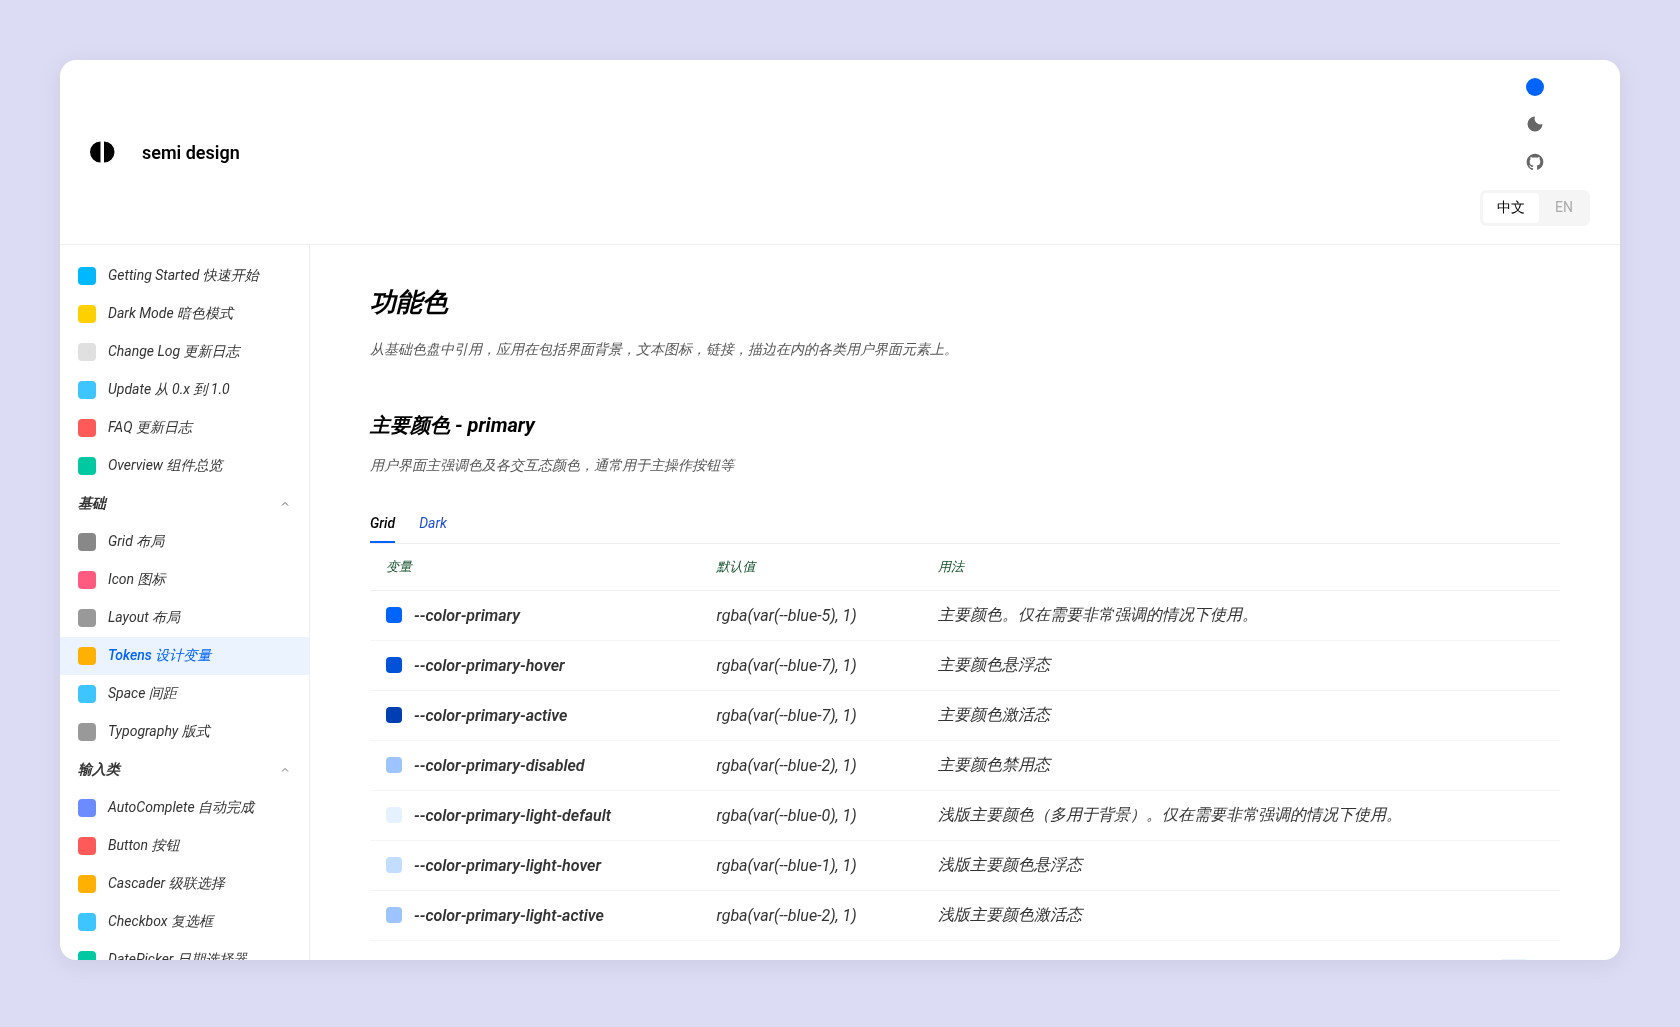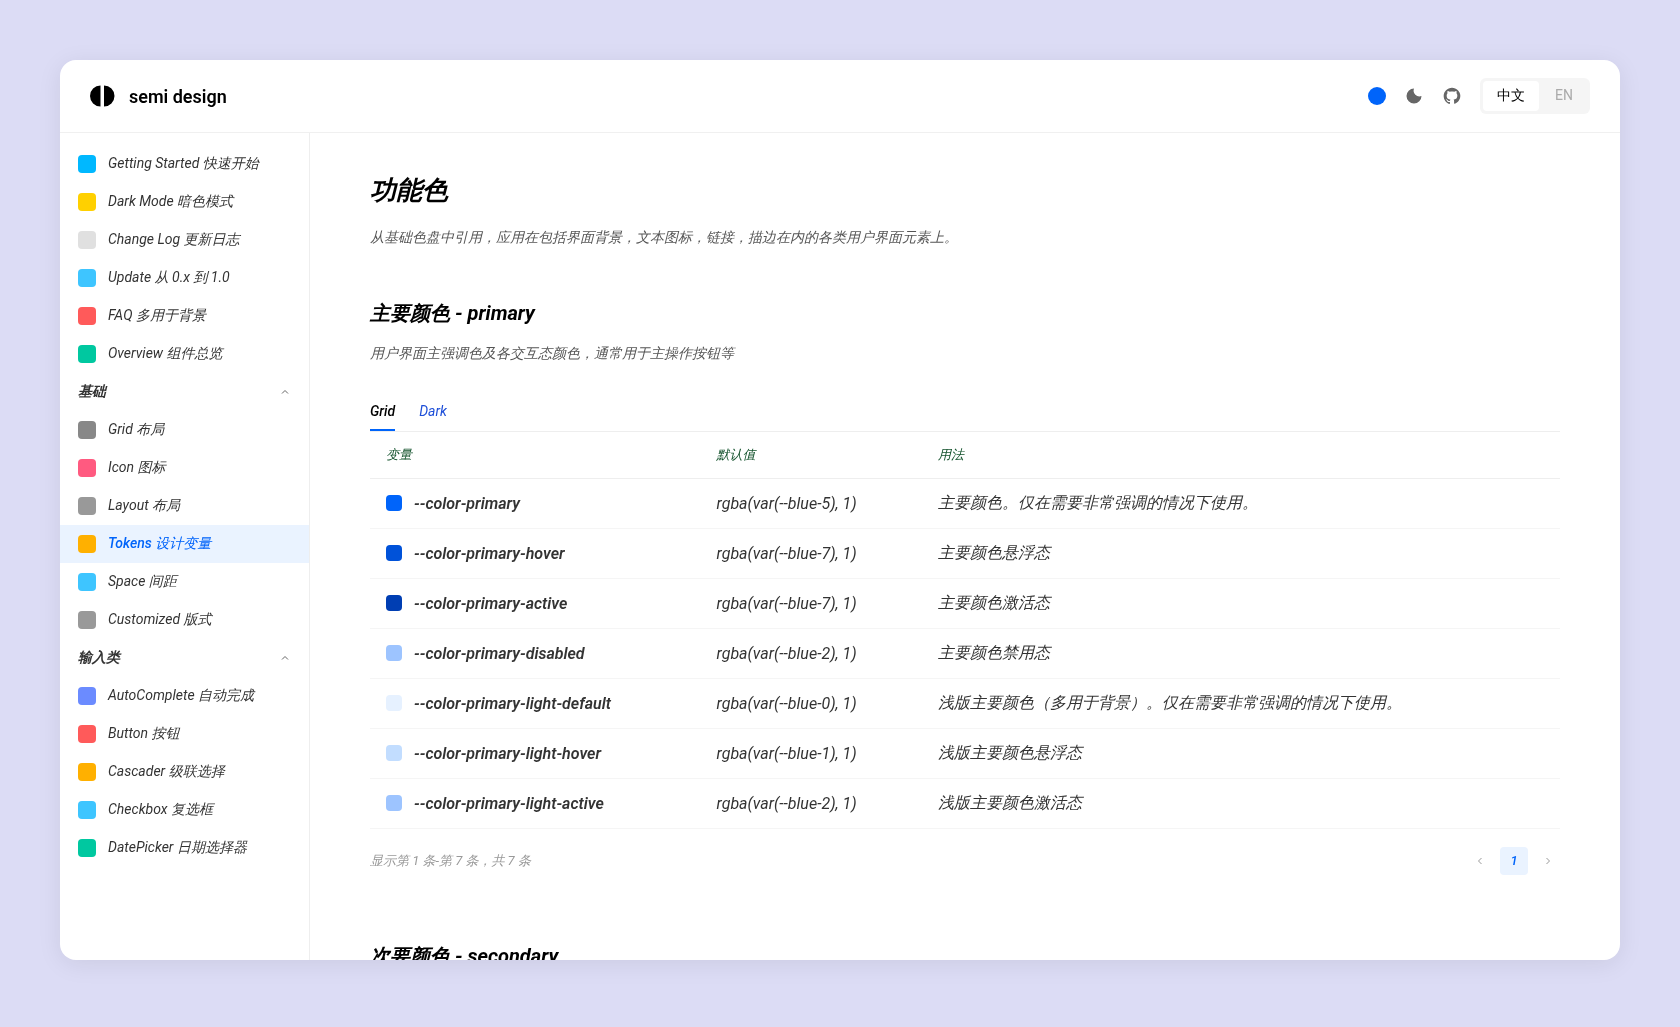--- a/index.html
+++ b/index.html
@@ -1,21 +1,21 @@
 <!DOCTYPE html>
 <html><head>
 <meta charset="utf-8">
 <style>
 * { box-sizing: border-box; margin: 0; padding: 0; }
 body { font-family: -apple-system, BlinkMacSystemFont, "Segoe UI", Roboto, sans-serif; background: #dcdcf5; padding: 60px; }
 .window { background: #fff; border-radius: 16px; overflow: hidden; box-shadow: 0 4px 24px rgba(0,0,0,0.08); max-width: 1560px; margin: 0 auto; height: 900px; display: flex; flex-direction: column; }
 .header { display: flex; align-items: center; justify-content: space-between; padding: 18px 30px; border-bottom: 1px solid #f0f0f0; }
-.logo { display: flex; align-items: center; gap: 11px; font-weight: 600; font-size: 18px; color: #000; }
+.logo { display: flex; align-items: center; gap: 24px; font-weight: 600; font-size: 18px; color: #000; }
 .logo-icon { width: 28px; height: 28px; }
-.header-right { display: flex; align-items: center; gap: 18px; }
+.header-right { display: flex; align-items: center; gap: 18px; flex-direction: column; }
 .dot-icon { width: 18px; height: 18px; border-radius: 50%; background: #0064fa; }
 .icon-btn { width: 20px; height: 20px; cursor: pointer; fill: #666; }
 .lang-switch { display: flex; background: #f5f5f5; border-radius: 6px; padding: 3px; gap: 2px; }
 .lang-opt { padding: 6px 14px; border-radius: 4px; font-size: 14px; cursor: pointer; color: #aaa; }
 .lang-opt.active { background: #fff; color: #000; font-weight: 500; }
 .body { display: flex; flex: 1; overflow: hidden; font-style: italic; }
 .sidebar { width: 250px; border-right: 1px solid #eee; overflow-y: auto; padding: 12px 0; }
 .nav-item { display: flex; align-items: center; gap: 12px; padding: 10px 18px; font-size: 14px; color: #333; cursor: pointer; }
 .nav-item.active { background: #eaf3ff; color: #0064fa; font-weight: 500; }
 .nav-icon { width: 18px; height: 18px; border-radius: 4px; flex-shrink: 0; display: flex; align-items: center; justify-content: center; font-size: 10px; }
@@ -82,21 +82,21 @@
           <div class="nav-item">
             <span class="nav-icon" style="background:#e0e0e0"></span>
             <span>Change Log 更新日志</span>
           </div>
           <div class="nav-item">
             <span class="nav-icon" style="background:#3ec5ff"></span>
             <span>Update 从 0.x 到 1.0</span>
           </div>
           <div class="nav-item">
             <span class="nav-icon" style="background:#ff5a5a"></span>
-            <span>FAQ 多用于背景</span>
+            <span>FAQ 更新日志</span>
           </div>
           <div class="nav-item">
             <span class="nav-icon" style="background:#00c8a0"></span>
             <span>Overview 组件总览</span>
           </div>
         </div>
       <div id="sidebar-sections">
           <div class="nav-section">
             <span>基础</span>
             <svg class="chevron" viewBox="0 0 24 24" fill="none" stroke="#666" stroke-width="2">
@@ -118,21 +118,21 @@
           <div class="nav-item active">
             <span class="nav-icon" style="background:#ffb000"></span>
             <span>Tokens 设计变量</span>
           </div>
           <div class="nav-item">
             <span class="nav-icon" style="background:#3ec5ff"></span>
             <span>Space 间距</span>
           </div>
           <div class="nav-item">
             <span class="nav-icon" style="background:#999"></span>
-            <span>Customized 版式</span>
+            <span>Typography 版式</span>
           </div>
           <div class="nav-section">
             <span>输入类</span>
             <svg class="chevron" viewBox="0 0 24 24" fill="none" stroke="#666" stroke-width="2">
               <polyline points="18 15 12 9 6 15"></polyline>
             </svg>
           </div>
           <div class="nav-item">
             <span class="nav-icon" style="background:#6b8bff"></span>
             <span>AutoComplete 自动完成</span>

